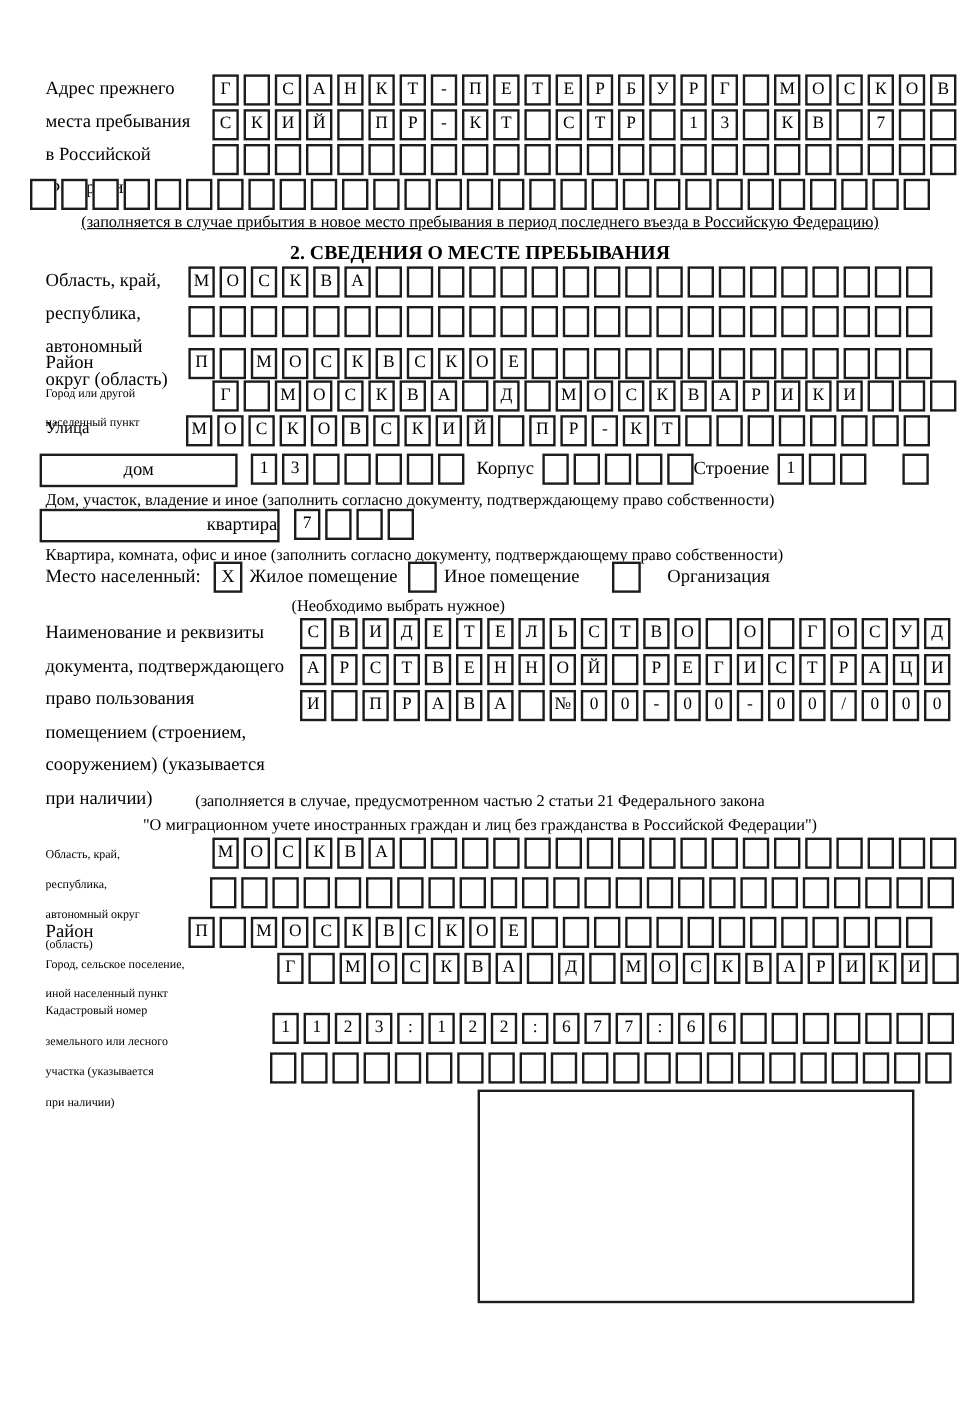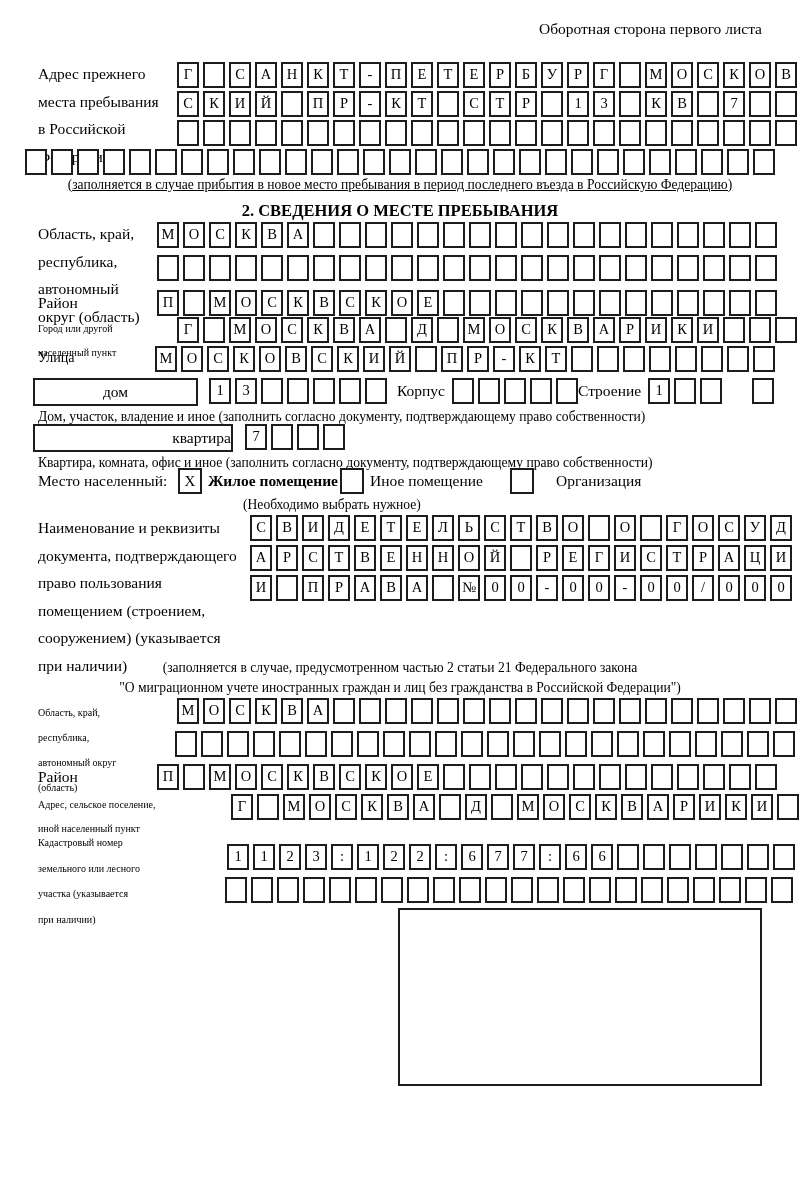--- a/index.html
+++ b/index.html
@@ -19,21 +19,20 @@
   .chk{position:absolute;width:24px;height:26px;border:2px solid #1c1c1c;box-sizing:border-box;
        text-align:center;font-size:15px;line-height:22px;background:#fff;}
   .stamp{position:absolute;border:2px solid #1c1c1c;box-sizing:border-box;background:#fff;}
   .stampnote{font-size:14.8px;line-height:22px;text-align:center;white-space:pre-line;}
 </style>
 </head>
 <body>
 
 <div class="page">
 
-  <div class="abs" style="top:20px;right:38px;font-size:15.5px;">Оборотная сторона первого листа</div>
 
   <div class="abs label" style="left:38px;top:60px;width:150px;">Адрес прежнего
 места пребывания
 в Российской
 Федерации</div>
   <div class="cellrow" style="left:177px;top:62px;">
       <div class="cell">Г</div>
       <div class="cell"></div>
       <div class="cell">С</div>
       <div class="cell">А</div>
@@ -320,21 +319,21 @@
   <div class="cellrow" style="left:245px;top:424px;">
       <div class="cell">7</div>
       <div class="cell"></div>
       <div class="cell"></div>
       <div class="cell"></div>
     </div>
   <div class="abs caption" style="left:38px;top:455px;">Квартира, комната, офис и иное (заполнить согласно документу, подтверждающему право собственности)</div>
 
   <div class="abs" style="left:38px;top:472px;font-size:15.5px;">Место населенный:</div>
   <div class="chk" style="left:178px;top:468px;">X</div>
-  <div class="abs" style="left:208px;top:472px;font-size:15.5px;font-weight:bold;">Жилое помещение</div>
+  <div class="abs" style="left:208px;top:472px;font-size:15.5px;">Жилое помещение</div>
   <div class="chk" style="left:340px;top:468px;"></div>
   <div class="abs" style="left:370px;top:472px;font-size:15.5px;">Иное помещение</div>
   <div class="chk" style="left:510px;top:468px;"></div>
   <div class="abs" style="left:556px;top:472px;font-size:15.5px;">Организация</div>
   <div class="abs caption" style="left:243px;top:497px;">(Необходимо выбрать нужное)</div>
 
   <div class="abs label" style="left:38px;top:514px;width:215px;">Наименование и реквизиты
 документа, подтверждающего
 право пользования
 помещением (строением,
@@ -491,21 +490,21 @@
       <div class="cell"></div>
       <div class="cell"></div>
       <div class="cell"></div>
       <div class="cell"></div>
       <div class="cell"></div>
       <div class="cell"></div>
       <div class="cell"></div>
       <div class="cell"></div>
     </div>
 
-  <div class="abs label-tight" style="left:38px;top:793px;width:195px;">Адрес, сельское поселение,
+  <div class="abs label-tight" style="left:38px;top:793px;width:195px;">Город, сельское поселение,
 иной населенный пункт</div>
   <div class="cellrow" style="left:231px;top:794px;">
       <div class="cell">Г</div>
       <div class="cell"></div>
       <div class="cell">М</div>
       <div class="cell">О</div>
       <div class="cell">С</div>
       <div class="cell">К</div>
       <div class="cell">В</div>
       <div class="cell">А</div>

